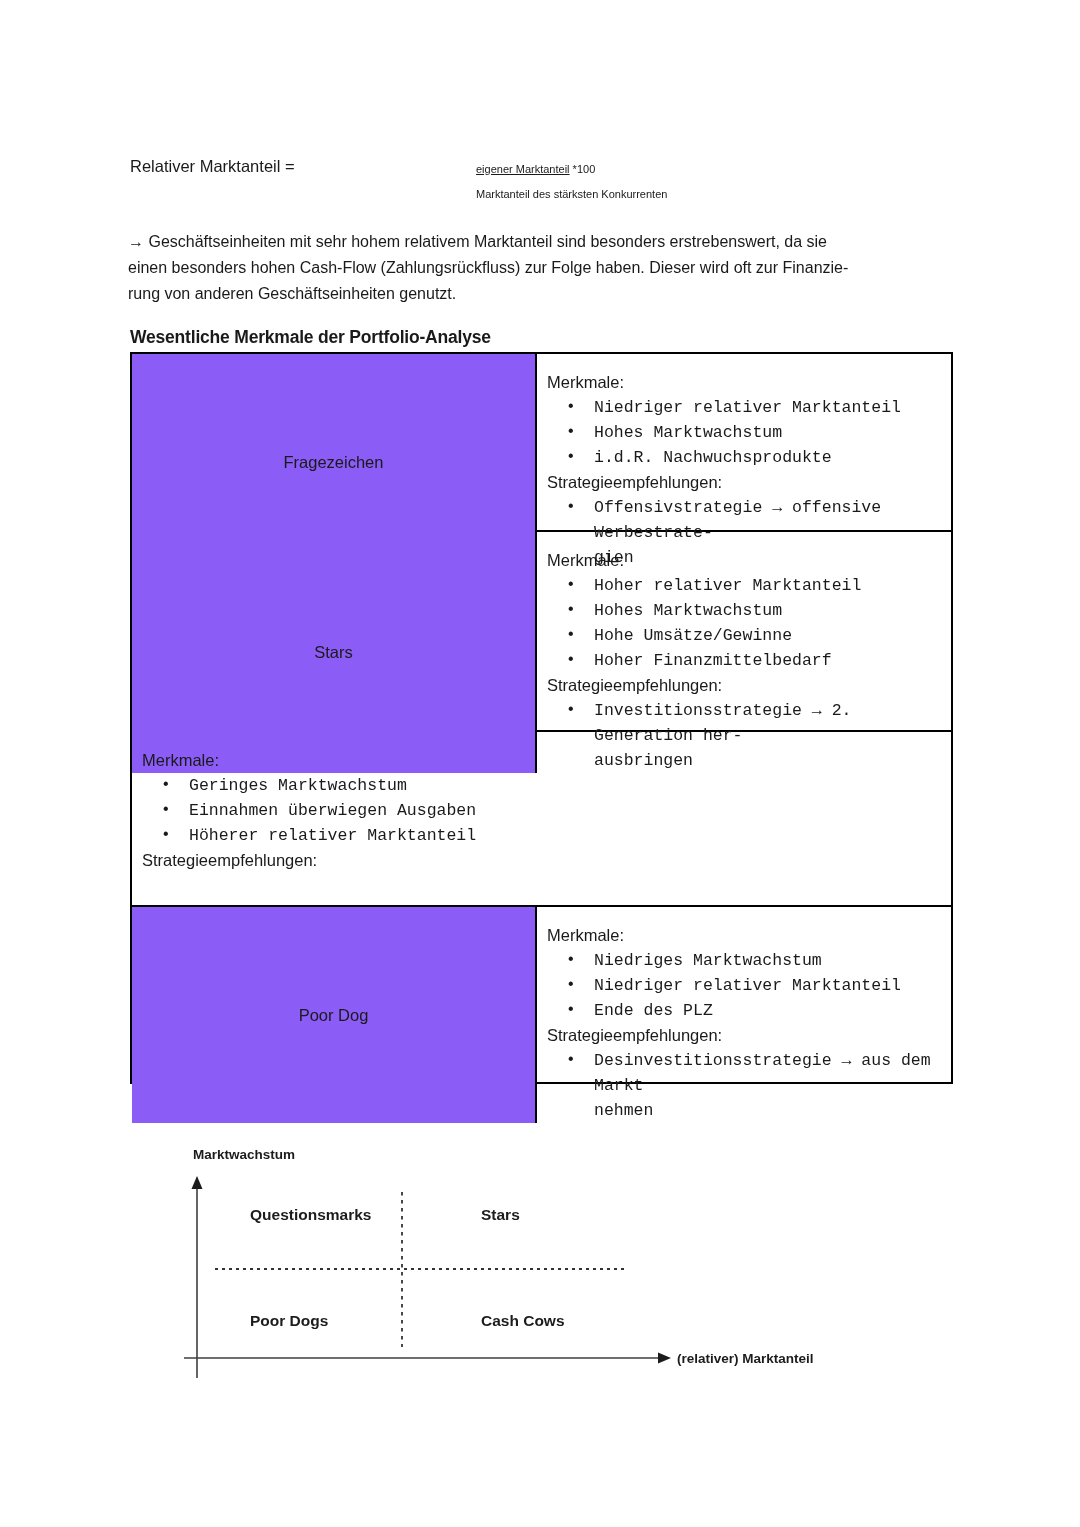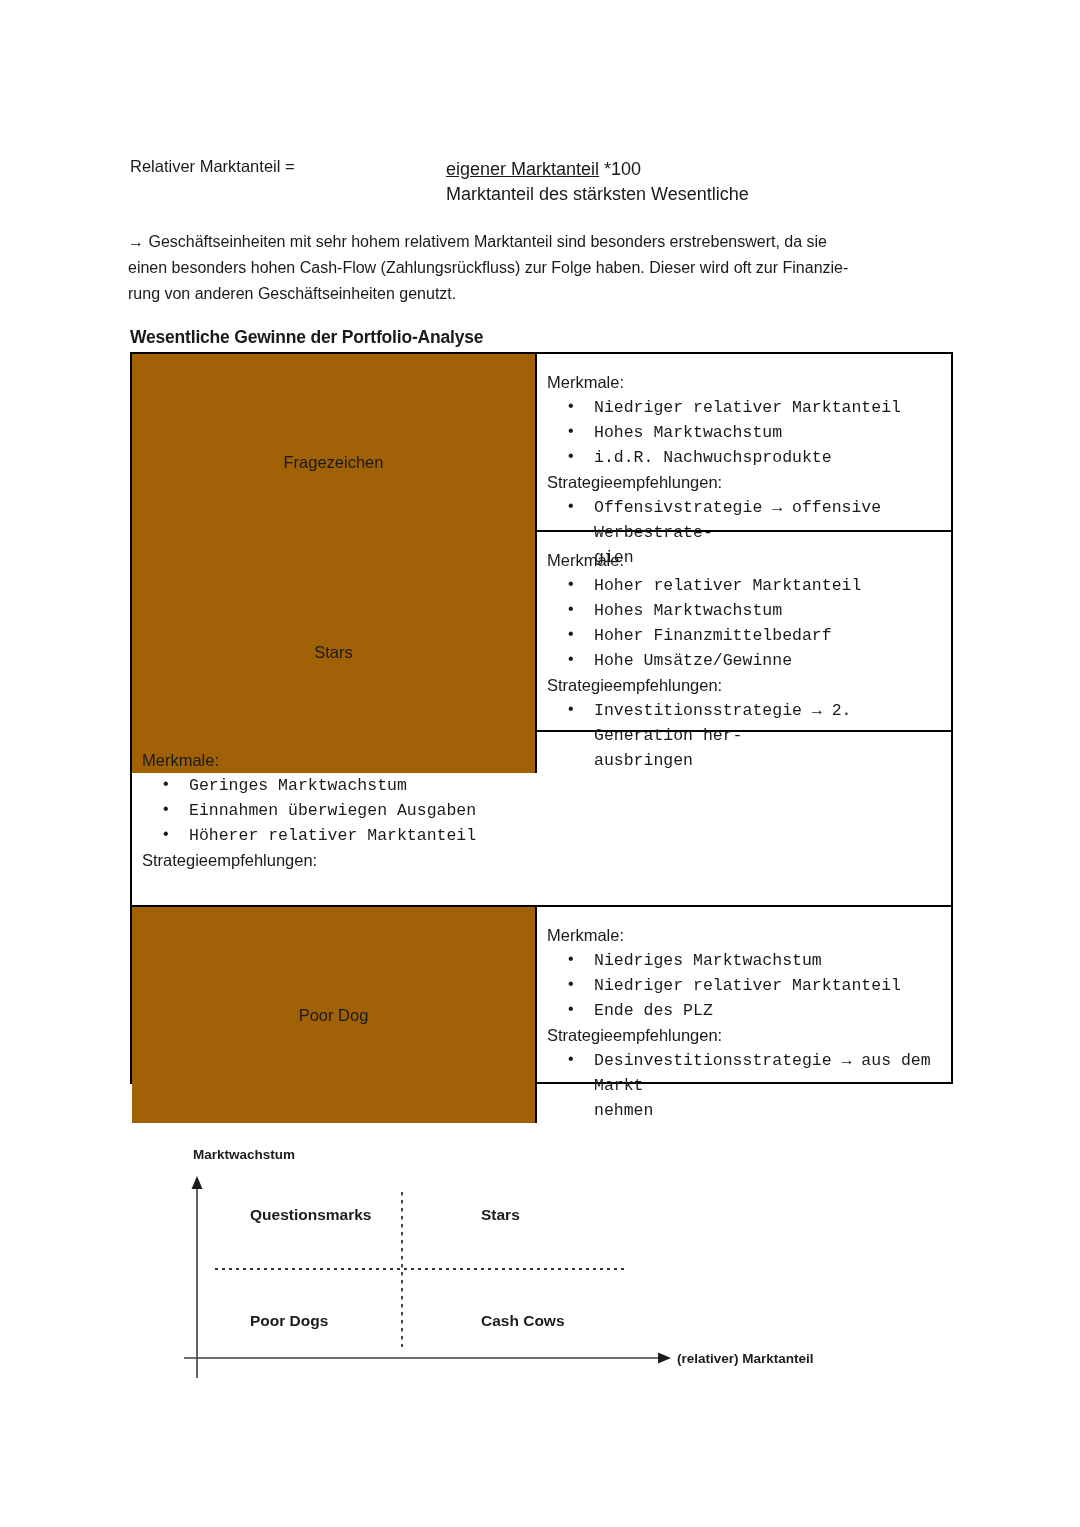--- a/index.html
+++ b/index.html
@@ -6,36 +6,36 @@
   html,body { background:#ffffff; }
   body {
     width:1080px; height:1527px;
     font-family:"Liberation Sans", sans-serif;
     color:#1a1a1a;
   }
   .page { position:relative; width:1080px; height:1527px; background:#fff; overflow:hidden;border-radius:16px; }
 
   
   .formula-label { position:absolute; left:130px; top:157px; font-size:16.5px; }
-  .fraction { position:absolute; left:446px; top:157px; font-size:18px; line-height:25px; }
+  .fraction { position:absolute; left:476px; top:157px; font-size:11px; line-height:25px; }
   .fraction .num-underlined { text-decoration:underline; }
 
   
   .intro { position:absolute; left:128px; top:229px; width:860px; font-size:16px; line-height:25.8px; white-space:pre-line; }
 
   
   .table-title { position:absolute; left:130px; top:327px; font-size:17.5px; font-weight:bold; letter-spacing:-0.2px; }
 
   
   .merk-table { position:absolute; left:130px; top:352px; width:823px; border:2px solid #000; background:#fff; }
   .mrow { display:grid; grid-template-columns:405px 1fr; }
   .mrow + .mrow { border-top:2px solid #000; }
   .r1 { height:176px; } .r2 { height:200px; } .r3 { height:175px; } .r4 { height:177px; }
   .cell-left {
-    background:#a16207; border-right:2px solid #000;
+    background:#8b5cf6; border-right:2px solid #000;
     display:flex; align-items:center; justify-content:center;
     font-size:16.5px;
   }
   .cell-right { padding:16px 8px 0 10px; font-size:16.5px; line-height:25px; }
   .cell-heading { }
   ul.bullets { list-style:none; }
   ul.bullets li { position:relative; padding-left:47px; white-space:pre-line;font-family:Liberation Mono, monospace; }
   ul.bullets li::before { content:"•"; position:absolute; left:19px; top:0; font-size:16px; }
 
   
@@ -45,28 +45,28 @@
   .quad-label { font-size:15.5px; }
 </style>
 </head>
 <body>
 
 <div class="page">
 
   <div class="formula-label">Relativer Marktanteil =</div>
   <div class="fraction">
     <div><span class="num-underlined">eigener Marktanteil</span><span> *100</span></div>
-    <div>Marktanteil des stärksten Wesentliche</div>
+    <div>Marktanteil des stärksten Konkurrenten</div>
   </div>
 
   <div class="intro">→ Geschäftseinheiten mit sehr hohem relativem Marktanteil sind besonders erstrebenswert, da sie
 einen besonders hohen Cash-Flow (Zahlungsrückfluss) zur Folge haben. Dieser wird oft zur Finanzie-
 rung von anderen Geschäftseinheiten genutzt.</div>
 
-  <div class="table-title">Wesentliche Gewinne der Portfolio-Analyse</div>
+  <div class="table-title">Wesentliche Merkmale der Portfolio-Analyse</div>
 
   <div class="merk-table">
     <div class="mrow r1">
       <div class="cell-left">Fragezeichen</div>
       <div class="cell-right">
           <div class="cell-heading">Merkmale:</div>
           <ul class="bullets">
             <li>Niedriger relativer Marktanteil</li>
             <li>Hohes Marktwachstum</li>
             <li>i.d.R. Nachwuchsprodukte</li>
@@ -78,22 +78,22 @@
           </ul>
         </div>
     </div>
     <div class="mrow r2">
       <div class="cell-left">Stars</div>
       <div class="cell-right">
           <div class="cell-heading">Merkmale:</div>
           <ul class="bullets">
             <li>Hoher relativer Marktanteil</li>
             <li>Hohes Marktwachstum</li>
+            <li>Hohe Umsätze/Gewinne</li>
             <li>Hoher Finanzmittelbedarf</li>
-            <li>Hohe Umsätze/Gewinne</li>
           </ul>
           <div class="cell-heading">Strategieempfehlungen:</div>
           <ul class="bullets">
             <li>Investitionsstrategie → 2. Generation her-
 ausbringen</li>
           </ul>
         </div>
     </div>
     <div class="mrow r3">
       <div class="cell-right">

